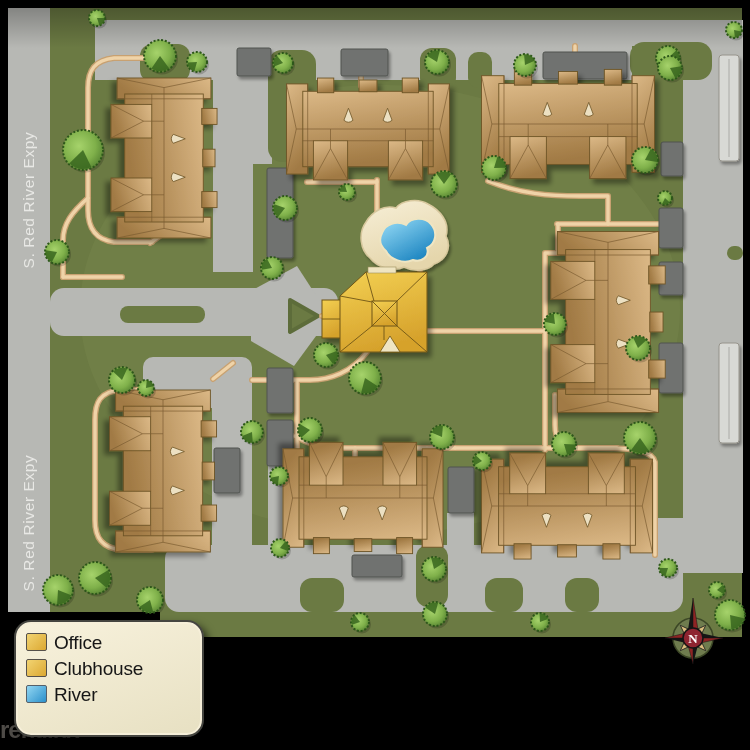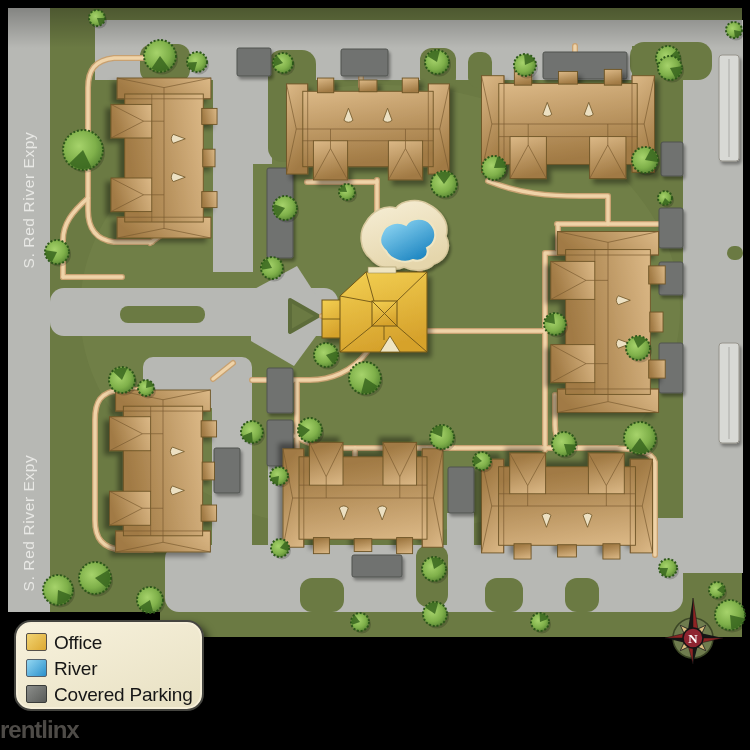--- a/index.html
+++ b/index.html
@@ -15,21 +15,21 @@
   .wkI{stroke:#efd3a8;stroke-width:3.4;fill:none;stroke-linecap:round;stroke-linejoin:round;}
   .bld{fill:url(#gB);stroke:#6d5426;stroke-width:.9;}
   .roofline{stroke:#7a5a30;stroke-width:.8;fill:none;opacity:.85;}
   .dormer{fill:#ece0c2;stroke:#6d5426;stroke-width:.8;}
   .gold{fill:url(#gG);stroke:#6e5516;stroke-width:1;}
   .goldline{stroke:#6e5516;stroke-width:.9;fill:none;}
   .treeBody{fill:url(#gT);stroke:#2d571a;stroke-width:2;stroke-dasharray:2 1.8;}
   .treeWedge{fill:#38661f;opacity:.85;}
   .street-label{position:absolute;transform:translate(-50%,-50%) rotate(-90deg);
      font-size:15.5px;color:#ececе9;color:#ececE9;opacity:.93;letter-spacing:.6px;white-space:nowrap;}
-  #legend{position:absolute;left:14px;top:620px;width:190px;height:91px;border-radius:17px;
+  #legend{position:absolute;left:14px;top:620px;width:190px;height:117px;border-radius:17px;
      background:linear-gradient(160deg,#f8f2dd,#e7e0c2);border:2px solid #454540;
      box-shadow:4px 5px 8px rgba(0,0,0,.65), inset 0 0 0 2px #f6efd9;
      padding:7px 0 6px 10px;box-sizing:border-box;z-index:5;}
   .lg-row{display:flex;align-items:center;height:26px;gap:7px;}
   .lg-sw{width:19px;height:16px;border-radius:2px;flex:0 0 auto;}
   .lg-lb{font-size:19px;color:#161616;letter-spacing:-.2px;line-height:1;}
   #watermark{position:absolute;left:0px;top:716px;font-size:24px;font-weight:bold;
      color:#55524e;text-shadow:1px 1px 0 rgba(0,0,0,.7);letter-spacing:-1px;opacity:.92;z-index:4;}
   .compassN{font-family:"Liberation Serif",serif;font-weight:bold;font-size:13px;fill:#ffffff;}
 </style>
@@ -508,23 +508,23 @@
 
   <div class="street-label" id="street1" style="left:29px;top:200px;">S. Red River Expy</div>
   <div class="street-label" id="street2" style="left:29px;top:523px;">S. Red River Expy</div>
 
   <div id="legend">
       <div class="lg-row">
         <span class="lg-sw" style="background: linear-gradient(135deg, rgb(242, 212, 114), rgb(220, 168, 50)); border: 1px solid rgb(85, 80, 74);"></span>
         <span class="lg-lb">Office</span>
       </div>
       <div class="lg-row">
+        <span class="lg-sw" style="background: linear-gradient(135deg, rgb(242, 212, 114), rgb(220, 168, 50)); border: 1px solid rgb(85, 80, 74);"></span>
+        <span class="lg-lb">Clubhouse</span>
+      </div>
+      <div class="lg-row">
         <span class="lg-sw" style="background: linear-gradient(135deg, rgb(147, 215, 242), rgb(43, 144, 203)); border: 1px solid rgb(85, 96, 106);"></span>
         <span class="lg-lb">River</span>
-      </div>
-      <div class="lg-row">
-        <span class="lg-sw" style="background: linear-gradient(135deg, rgb(140, 142, 139), rgb(89, 91, 88)); border: 1px solid rgb(58, 60, 57);"></span>
-        <span class="lg-lb">Covered Parking</span>
       </div>
     </div>
 
   <div id="watermark">rentlinx</div>
 </div>
 
 </body></html>

